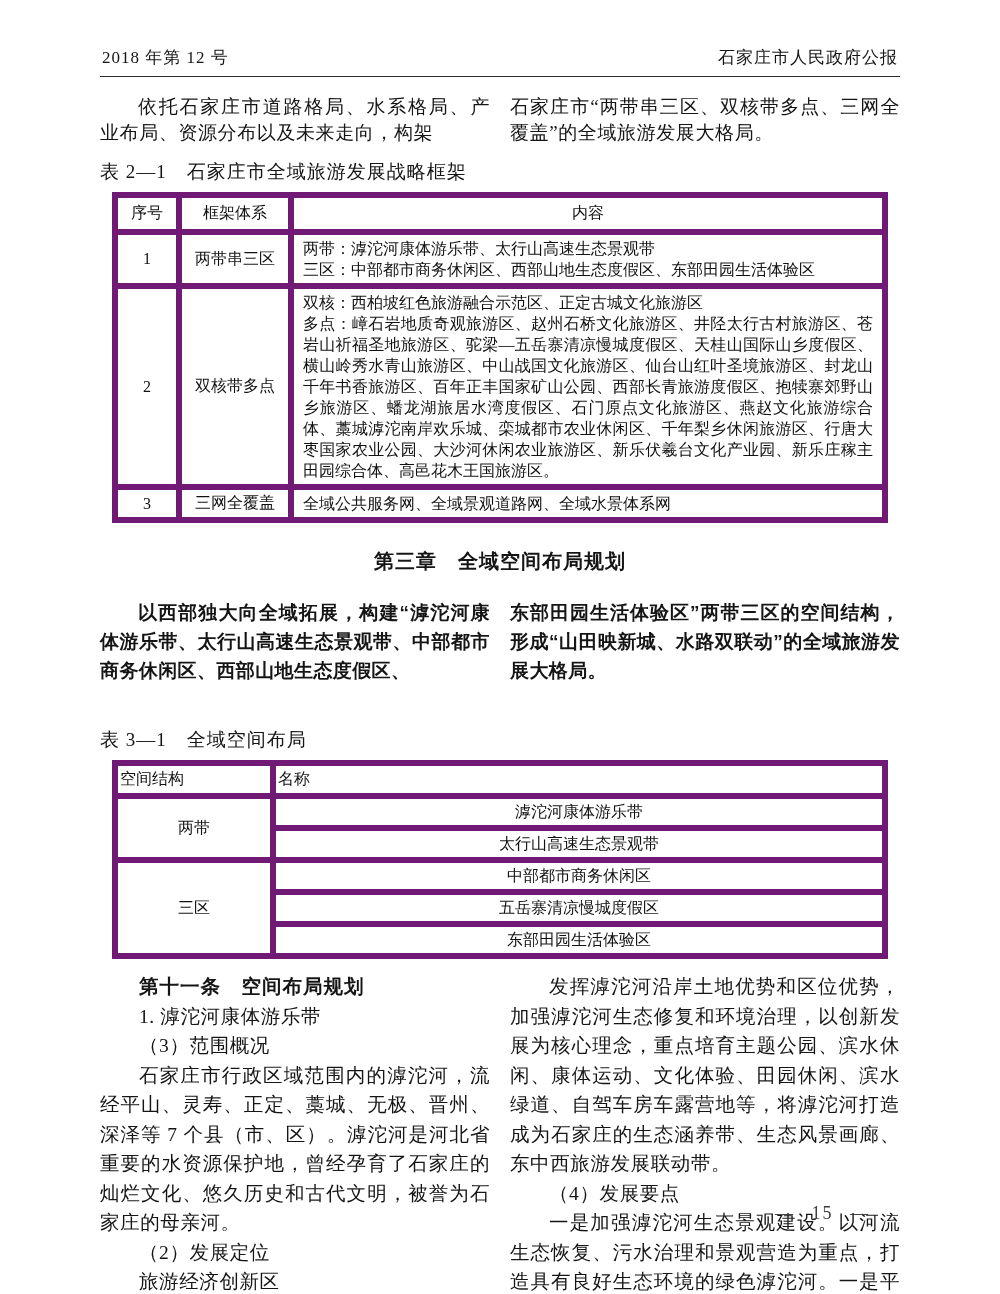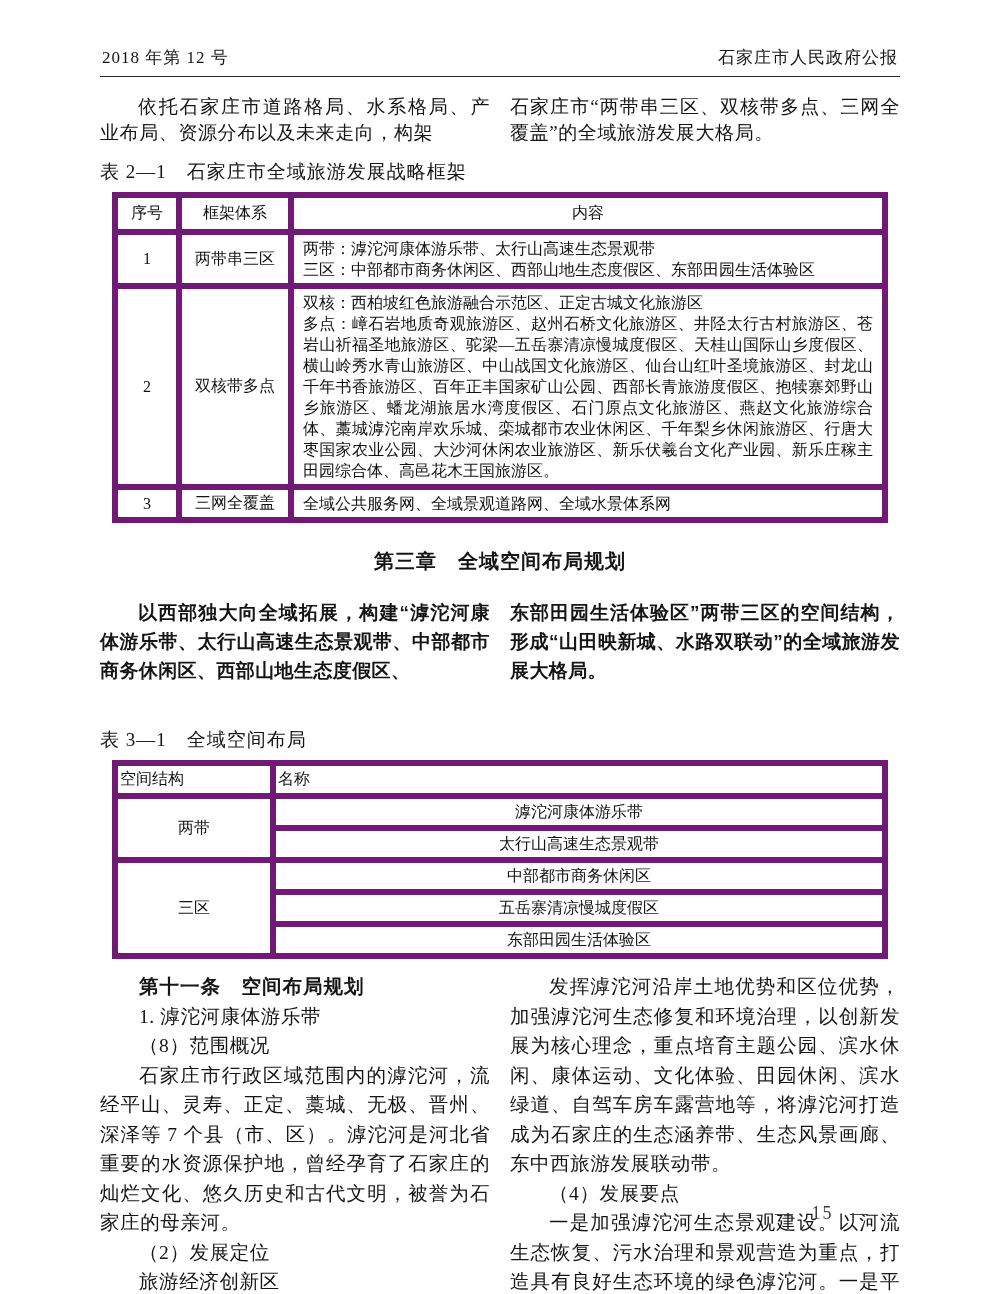--- a/index.html
+++ b/index.html
@@ -138,21 +138,21 @@
     <tr>
       <td>东部田园生活体验区</td>
     </tr>
   </tbody>
     </table>
 
   <div class="twocol article">
     <div class="col">
       <p class="clause">第十一条　空间布局规划</p>
       <p class="ind">1. 滹沱河康体游乐带</p>
-      <p class="ind">（8）范围概况</p>
+      <p class="ind">（3）范围概况</p>
       <p class="jst ind">石家庄市行政区域范围内的滹沱河，流经平山、灵寿、正定、藁城、无极、晋州、深泽等 7 个县（市、区）。滹沱河是河北省重要的水资源保护地，曾经孕育了石家庄的灿烂文化、悠久历史和古代文明，被誉为石家庄的母亲河。</p>
       <p class="ind">（2）发展定位</p>
       <p class="ind">旅游经济创新区</p>
       <p class="ind">旅游产业隆起带</p>
       <p class="ind">（3）发展思路</p>
     </div>
     <div class="col">
       <p class="jst ind">发挥滹沱河沿岸土地优势和区位优势，加强滹沱河生态修复和环境治理，以创新发展为核心理念，重点培育主题公园、滨水休闲、康体运动、文化体验、田园休闲、滨水绿道、自驾车房车露营地等，将滹沱河打造成为石家庄的生态涵养带、生态风景画廊、东中西旅游发展联动带。</p>
       <p class="ind">（4）发展要点</p>
       <p class="jst ind">一是加强滹沱河生态景观建设。以河流生态恢复、污水治理和景观营造为重点，打造具有良好生态环境的绿色滹沱河。一是平山、灵寿、鹿泉围绕岗南水库、黄壁庄水库和南水北调，以恢复生态景观、保</p>

